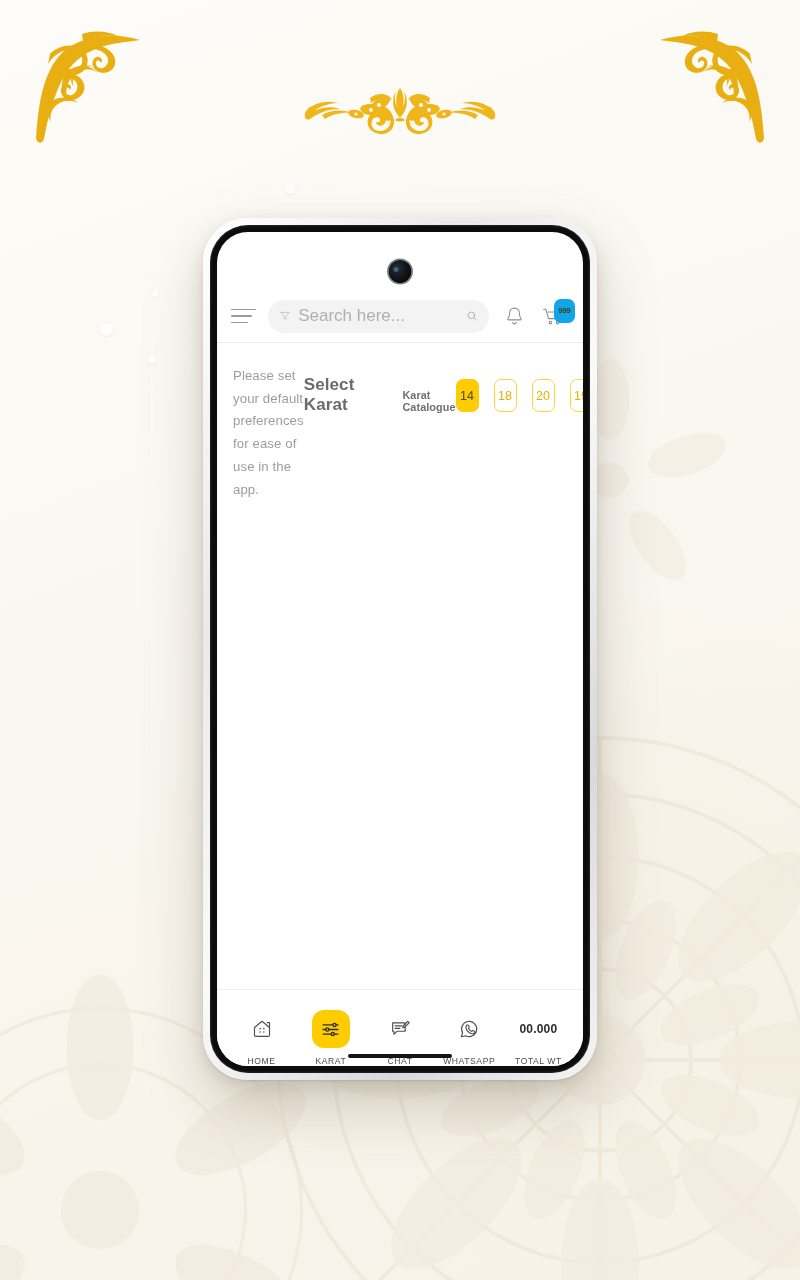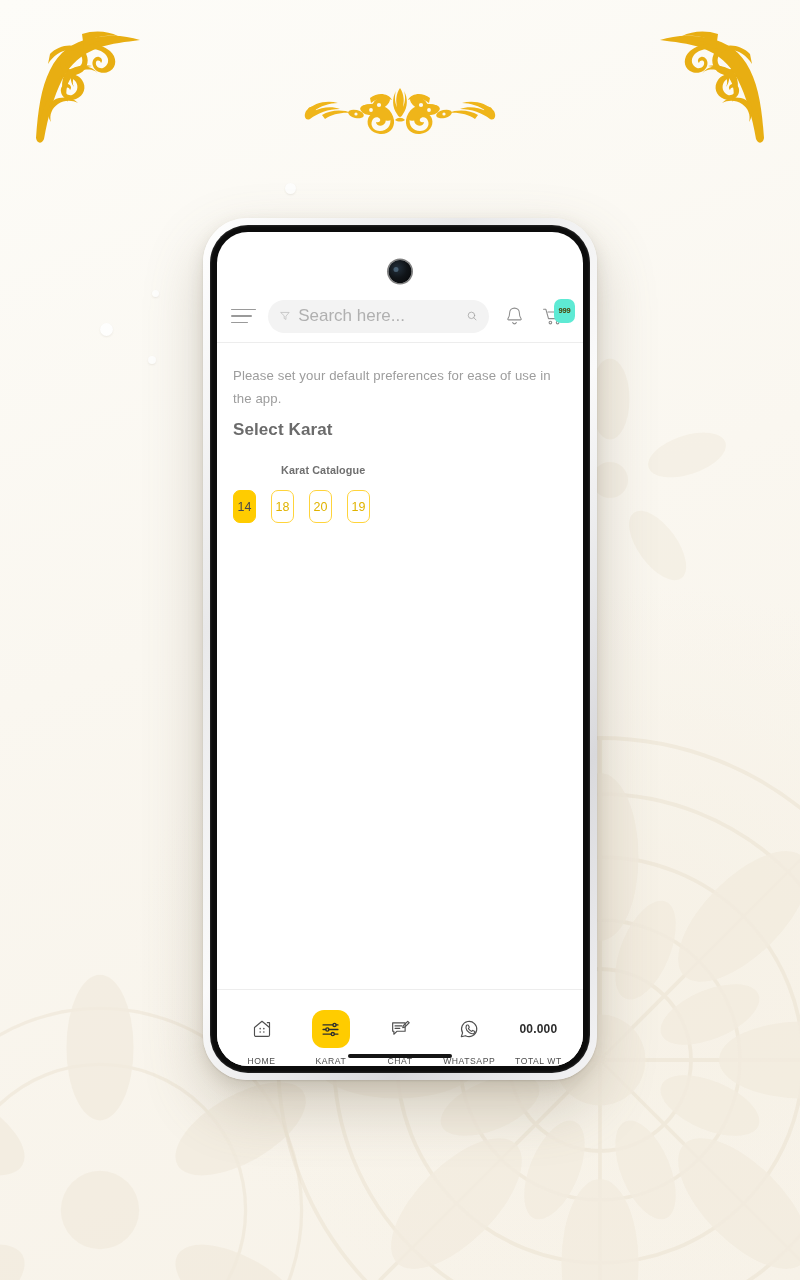--- a/index.html
+++ b/index.html
@@ -144,41 +144,41 @@
     position: relative;
   }
 
   #cart-badge {
     position: absolute;
     top: -2px; right: -8px;
     min-width: 21px;
     height: 13px;
     padding: 12px 4px;
     border-radius: 7px;
-    background: #5eead4;
+    background: #0ea5e9;
     color: #4a3c00;
     font-size: 7.5px;
     font-weight: bold;
     letter-spacing: -.2px;
     display: flex; align-items: center; justify-content: center;
     line-height: 1;
   }
 
   #header-divider {
     height: 1px;
     background: #ededed;
     flex: none;
   }
 
   
   #app-body {
     flex: 1 1 auto;
     padding: 22px 16px 0 16px;
     display: flex;
-    flex-direction: column;
+    flex-direction: row;
     min-height: 0;
   }
 
   #intro-text {
     font-size: 13.2px;
     line-height: 1.72;
     color: #9d9d9d;
     letter-spacing: .1px;
   }
 

